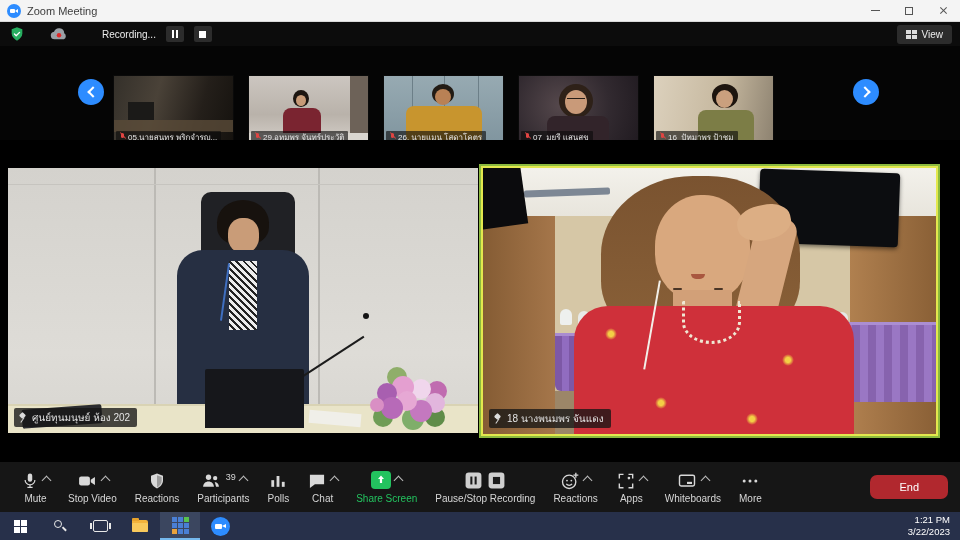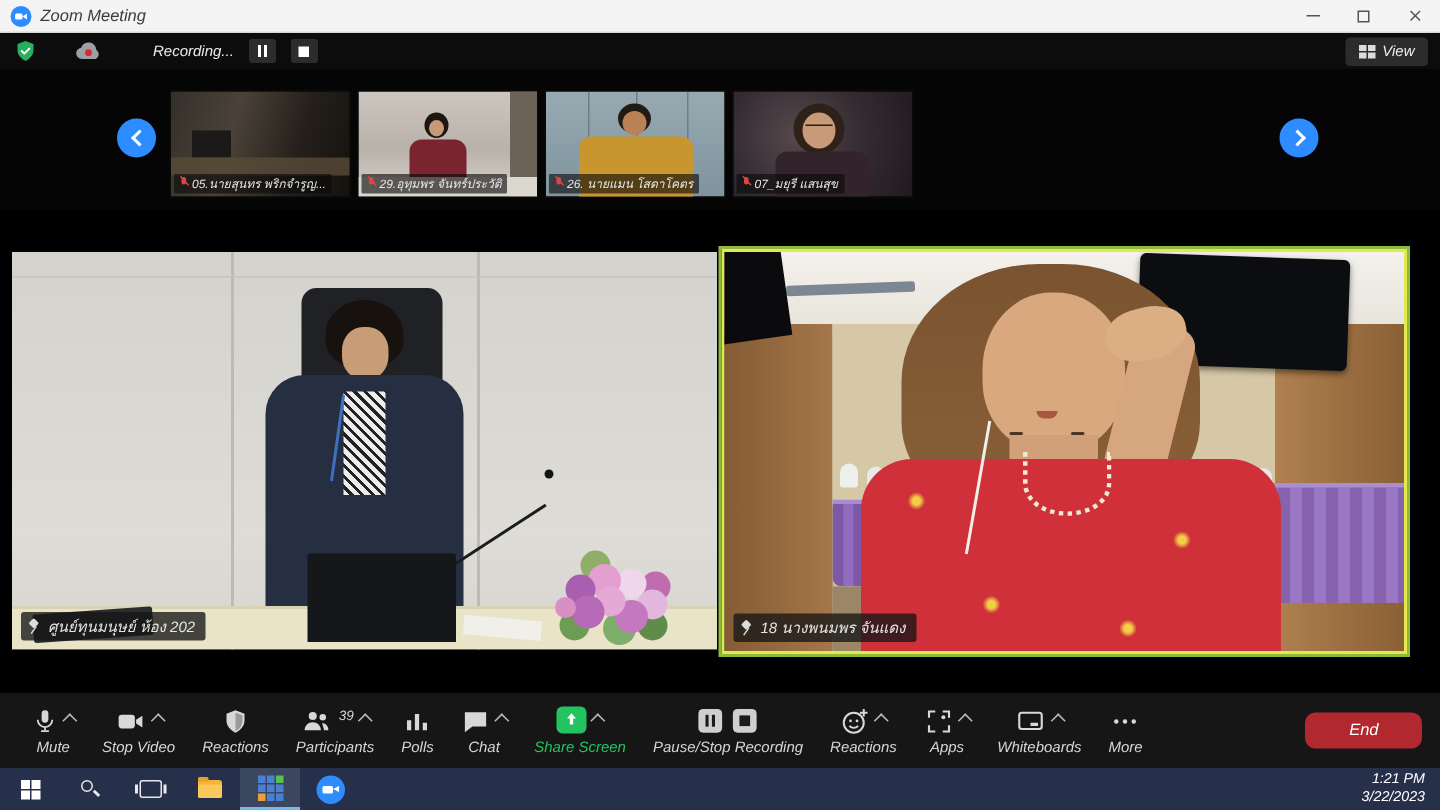--- a/index.html
+++ b/index.html
@@ -1,17 +1,17 @@
 <!DOCTYPE html>
 <html><head>
 <meta charset="utf-8">
 <style>
   html,body{margin:0;padding:0;background:#000;}
   *{box-sizing:border-box;font-family:"Liberation Sans",sans-serif;}
-  .screen{position:relative;width:960px;height:540px;background:#0f172a;overflow:hidden;font-style:italic;}
+  .screen{position:relative;width:960px;height:540px;background:#0f172a;overflow:hidden;}
   .abs{position:absolute;}
 
   
   .titlebar{left:0;top:0;width:960px;height:22px;background:#f4f4f4;border-bottom:1px solid #d9d9d9;display:flex;align-items:center;}
   .zoom-app-ic{width:14px;height:14px;border-radius:50%;background:#2D8CFF;margin:0 6px 0 7px;position:relative;}
   .zoom-app-ic i{position:absolute;left:3px;top:5px;width:5px;height:4px;background:#fff;border-radius:1px;}
   .zoom-app-ic b{position:absolute;left:8px;top:5px;width:0;height:0;border-right:3px solid #fff;border-top:2px solid transparent;border-bottom:2px solid transparent;}
   .titlebar .t{font-size:11px;color:#3c3c3c;}
   .winctl{margin-left:auto;display:flex;height:100%;}
   .wbtn{width:34px;height:100%;display:flex;align-items:center;justify-content:center;color:#555;}
@@ -33,21 +33,21 @@
   .viewbtn{margin-left:auto;margin-right:8px;}
   .grid-ic{display:grid;grid-template-columns:5px 5px;grid-template-rows:4px 4px;gap:1px;}
   .grid-ic i{background:#dcdcdc;}
 
   
   .filmstrip{left:0;top:46px;width:960px;height:94px;background:#050505;}
   .navbtn{width:26px;height:26px;border-radius:50%;background:#2D8CFF;top:33px;display:flex;align-items:center;justify-content:center;}
   .navbtn span{width:8px;height:8px;border-left:2px solid #fff;border-bottom:2px solid #fff;display:block;}
   .nav-left{left:78px;}.nav-left span{transform:rotate(45deg);margin-left:3px;}
   .nav-right{left:853px;}.nav-right span{transform:rotate(-135deg);margin-right:3px;}
-  .thumbs{left:113px;top:14px;display:flex;gap:4px;}
+  .thumbs{left:113px;top:29px;display:flex;gap:14px;}
   .thumb{position:relative;width:121px;height:72px;overflow:hidden;background:#222;border:1px solid #0a0a0a;}
   .namebar{position:absolute;left:2px;bottom:2px;max-width:114px;background:rgba(10,10,10,.62);color:#e8e8e8;font-size:8px;line-height:11px;padding:1px 4px 1px 3px;display:flex;align-items:center;gap:3px;white-space:nowrap;overflow:hidden;border-radius:1px;}
   .micmute{position:relative;width:6px;height:9px;flex:none;}
   .micmute i{position:absolute;left:2px;top:0;width:3px;height:5px;background:#e04543;border-radius:2px;}
   .micmute u{position:absolute;left:0;top:2px;width:8px;height:1px;background:#e04543;transform:rotate(48deg);}
   .head{position:absolute;border-radius:50%;}
   .torso{position:absolute;border-radius:8px 8px 0 0;}
 
   
   .t1{background:linear-gradient(105deg,#34302a 0%,#4a4238 35%,#241f1a 70%,#15120e 100%);}
@@ -271,20 +271,32 @@
         <span class="torso" style="left:28px;top:40px;width:62px;height:32px;background:#32242a;"></span>
         <div class="namebar">
           <span class="micmute">
               <i></i>
               <u></u>
             </span>
           <span>07_มยุรี แสนสุข</span>
         </div>
       </div>
 
+      <div class="thumb t6">
+        <span class="head" style="left:58px;top:8px;width:26px;height:24px;background:#1d150f;"></span>
+        <span class="head" style="left:62px;top:14px;width:17px;height:18px;background:#caa07e;"></span>
+        <span class="torso" style="left:44px;top:34px;width:56px;height:38px;background:#7c7d46;"></span>
+        <div class="namebar">
+          <span class="micmute">
+              <i></i>
+              <u></u>
+            </span>
+          <span>16_ปัทมาพร ป้าชุม</span>
+        </div>
+      </div>
 
     </div>
   </div>
 
   <div class="abs mainarea">
 
     <div class="panel panel-left">
       <div class="office">
         <span class="seam" style="left:31%;"></span>
         <span class="seam" style="left:66%;"></span>

